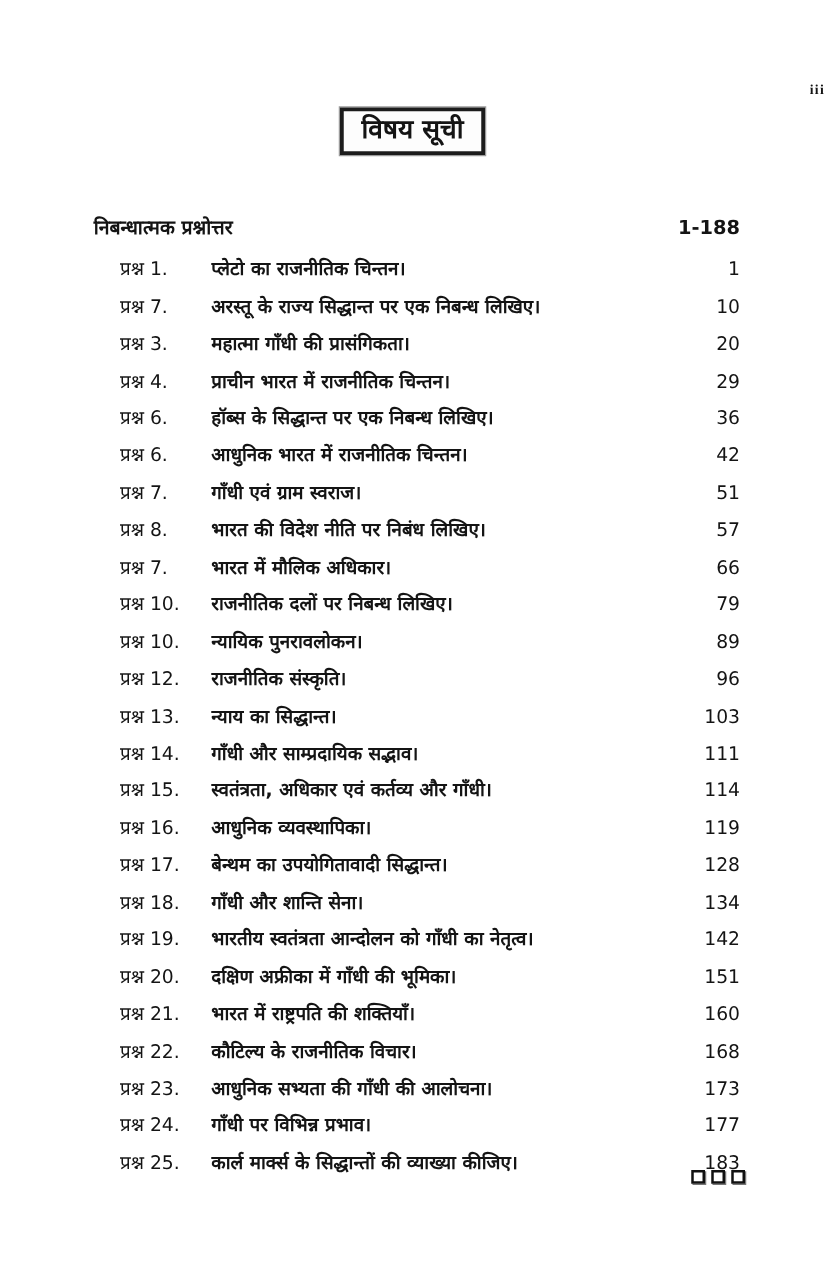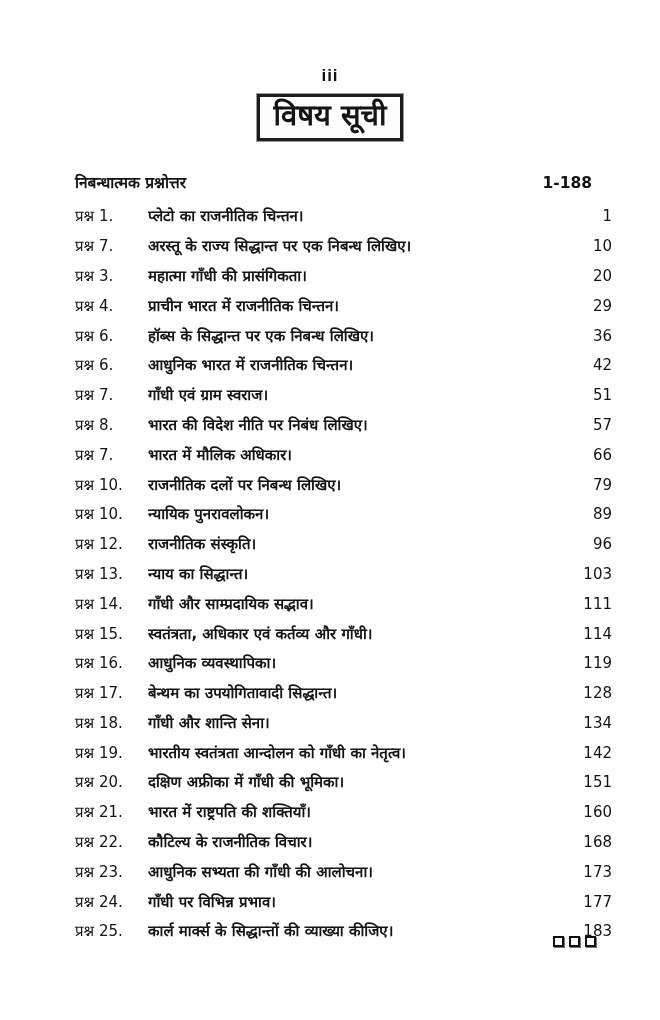--- a/index.html
+++ b/index.html
@@ -9,53 +9,54 @@
     width: 660px;
     height: 1020px;
     margin: 0 auto;
     background: #ffffff;
     color: #141414;
     font-family: "DejaVu Sans", sans-serif;
     overflow: hidden;
   }
   .folio {
     padding-top: 66px;
-    text-align: center;
-    font-family: Liberation Sans, sans-serif;
+    text-align: right;
+    font-family: Liberation Serif, serif;
     font-weight: 700;
-    font-size: 17px;
+    font-size: 11px;
     letter-spacing: 1px;
   }
   .title-box {
     width: -moz-fit-content;
     width: fit-content;
     margin: 8px auto 0 auto;
     border: 3px solid #1c1c1c;
     box-shadow: 0 0 0 1px #9a9a9a;
     padding: 2px 14px 6px 14px;
     background: #fdfdfd;
   }
   .title-box .title-text {
-    font-size: 29px;
+    font-size: 21px;
     font-weight: 700;
     line-height: 1.15;
     white-space: nowrap;
   }
   .section-row {
-    margin-top: 30px;
+    margin-top: 46px;
     padding: 0 68px 0 75px;
     display: flex;
     justify-content: space-between;
     align-items: baseline;
     font-weight: 700;
     font-size: 15.5px;
   }
   .toc-list {
     margin-top: 9px;
-    padding: 0 48px 0 75px;
+    padding: 0 68px 0 75px;
+    margin-left: 21px;
   }
   .toc-row {
     display: flex;
     align-items: baseline;
     height: 29.8px;
     font-size: 15px;
     line-height: 29.8px;
   }
   .q-label {
     flex: 0 0 73px;

